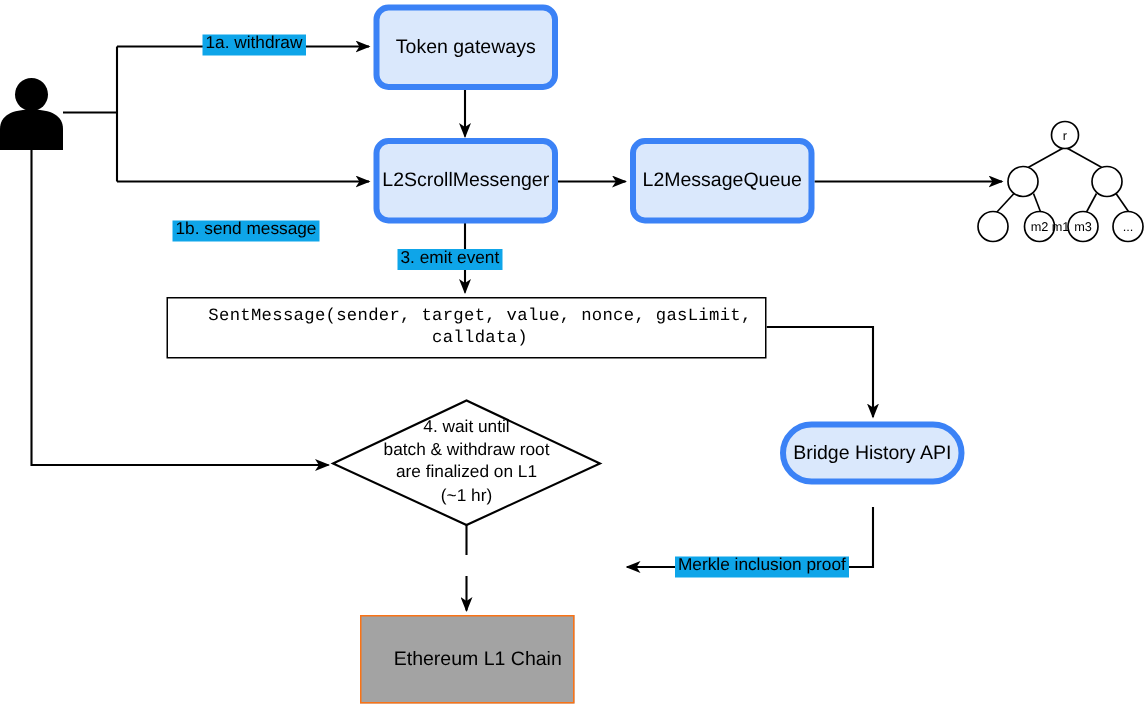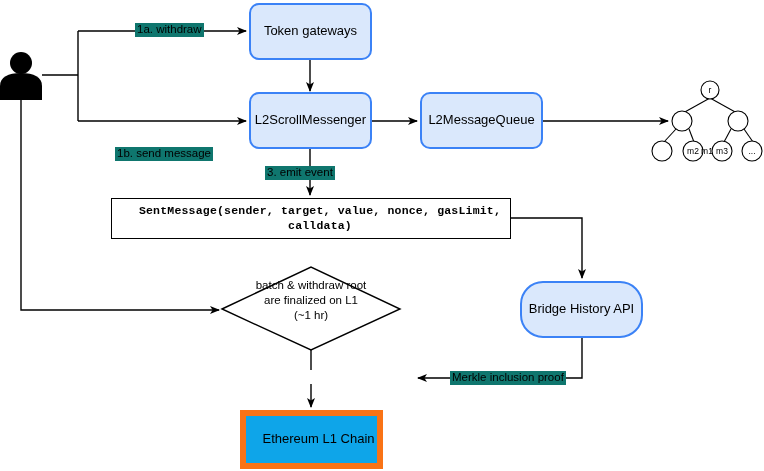--- a/index.html
+++ b/index.html
@@ -31,45 +31,44 @@
     display: flex;
     align-items: center;
     justify-content: center;
     text-align: center;
     color: #000000;
     font-size: 13px;
     line-height: 1.25;
   }
   .node-blue {
     background: #dae8fc;
-    border: 2px solid #3b82f6;
+    border: 4px solid #3b82f6;
     border-radius: 10px;
   }
   .node-purple {
-    background: #0ea5e9;
-    border: 6px solid #f97316;
+    background: #a3a3a3;
+    border: 1px solid #f97316;
     border-radius: 0;
     padding-left: 14px;
   }
   .node-code {
     background: #ffffff;
     border: 1px solid #000000;
     border-radius: 0;
     font-family: "Liberation Mono", monospace;
     font-size: 11.5px;
     justify-content: flex-start;
     padding-left: 18px;
     letter-spacing: 0.2px;
-    font-weight: bold;
   }
   .edge-label {
     position: absolute;
     font-size: 11.5px;
     color: #000000;
-    background: #0f766e;
+    background: #0ea5e9;
     white-space: nowrap;
     line-height: 1.2;
     padding: 0 2px;
   }
   .diamond-label {
     position: absolute;
     font-size: 11.5px;
     color: #000000;
     text-align: center;
     line-height: 1.32;
@@ -159,21 +158,21 @@
   </div>
 
   <div class="node node-blue" style="left:249px; top:92px; width:123px; height:57px;">
     <span>L2ScrollMessenger</span>
   </div>
 
   <div class="node node-blue" style="left:420px; top:92px; width:123px; height:57px;">
     <span>L2MessageQueue</span>
   </div>
 
-  <div class="node node-blue" style="left:520px; top:281px; width:123px; height:57px;border-radius:23px;">
+  <div class="node node-blue" style="left:520px; top:281px; width:123px; height:42px;border-radius:23px;">
     <span>Bridge History API</span>
   </div>
 
   <div class="node node-code" style="left:111px; top:198px; width:400px; height:41px;">
     <span>SentMessage(sender, target, value, nonce, gasLimit, calldata)</span>
   </div>
 
   <div class="node node-purple" style="left:240px; top:410px; width:143px; height:59px;">
     <span>Ethereum L1 Chain</span>
   </div>
@@ -190,20 +189,21 @@
   <div class="edge-label" style="left:265px; top:166px;">
     <span>3. emit event</span>
   </div>
 
   <div class="edge-label" style="left:450px; top:371px;">
     <span>Merkle inclusion proof</span>
   </div>
 
 
   <div class="diamond-label" style="left:211px; top:278px; width:200px;">
+    <div>4. wait until</div>
     <div>batch &amp; withdraw root</div>
     <div>are finalized on L1</div>
     <div>(~1 hr)</div>
   </div>
 
   <div class="tree-label" style="left:700px; top:86px; width:20px;">
     <span>r</span>
   </div>
   <div class="tree-label" style="left:652px; top:147px; width:20px;padding-left:45px;">
     <span>m1</span>

